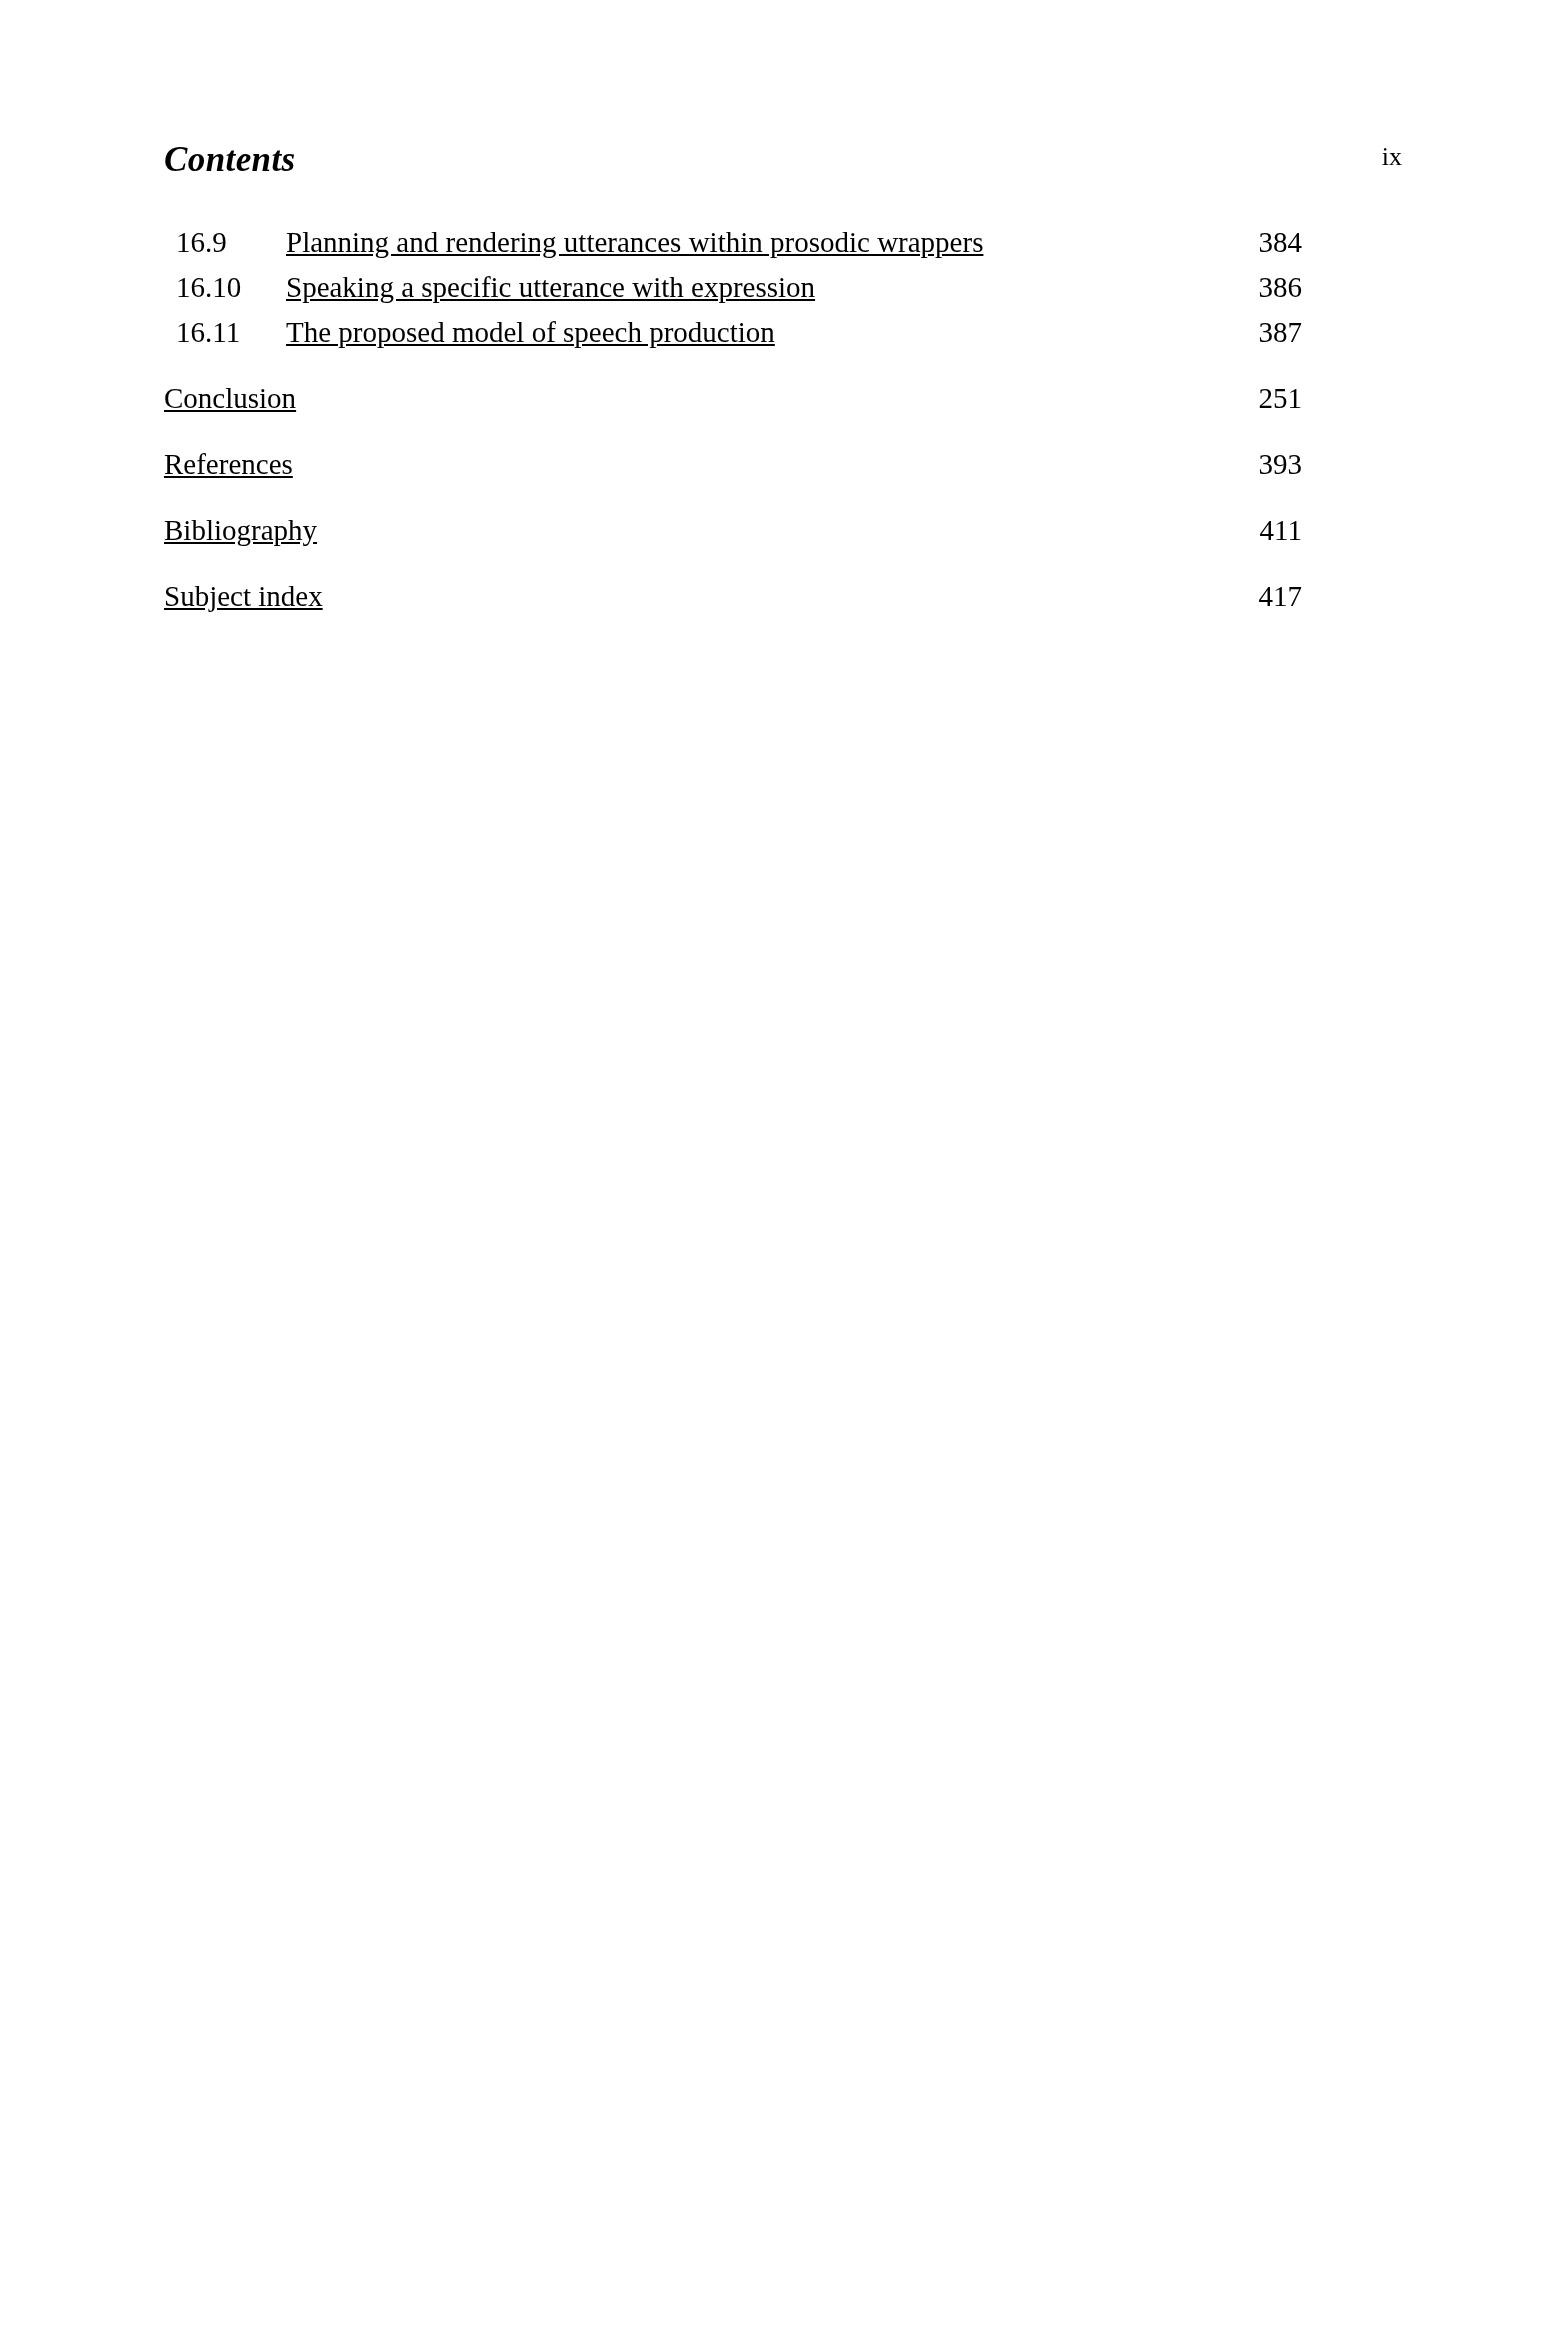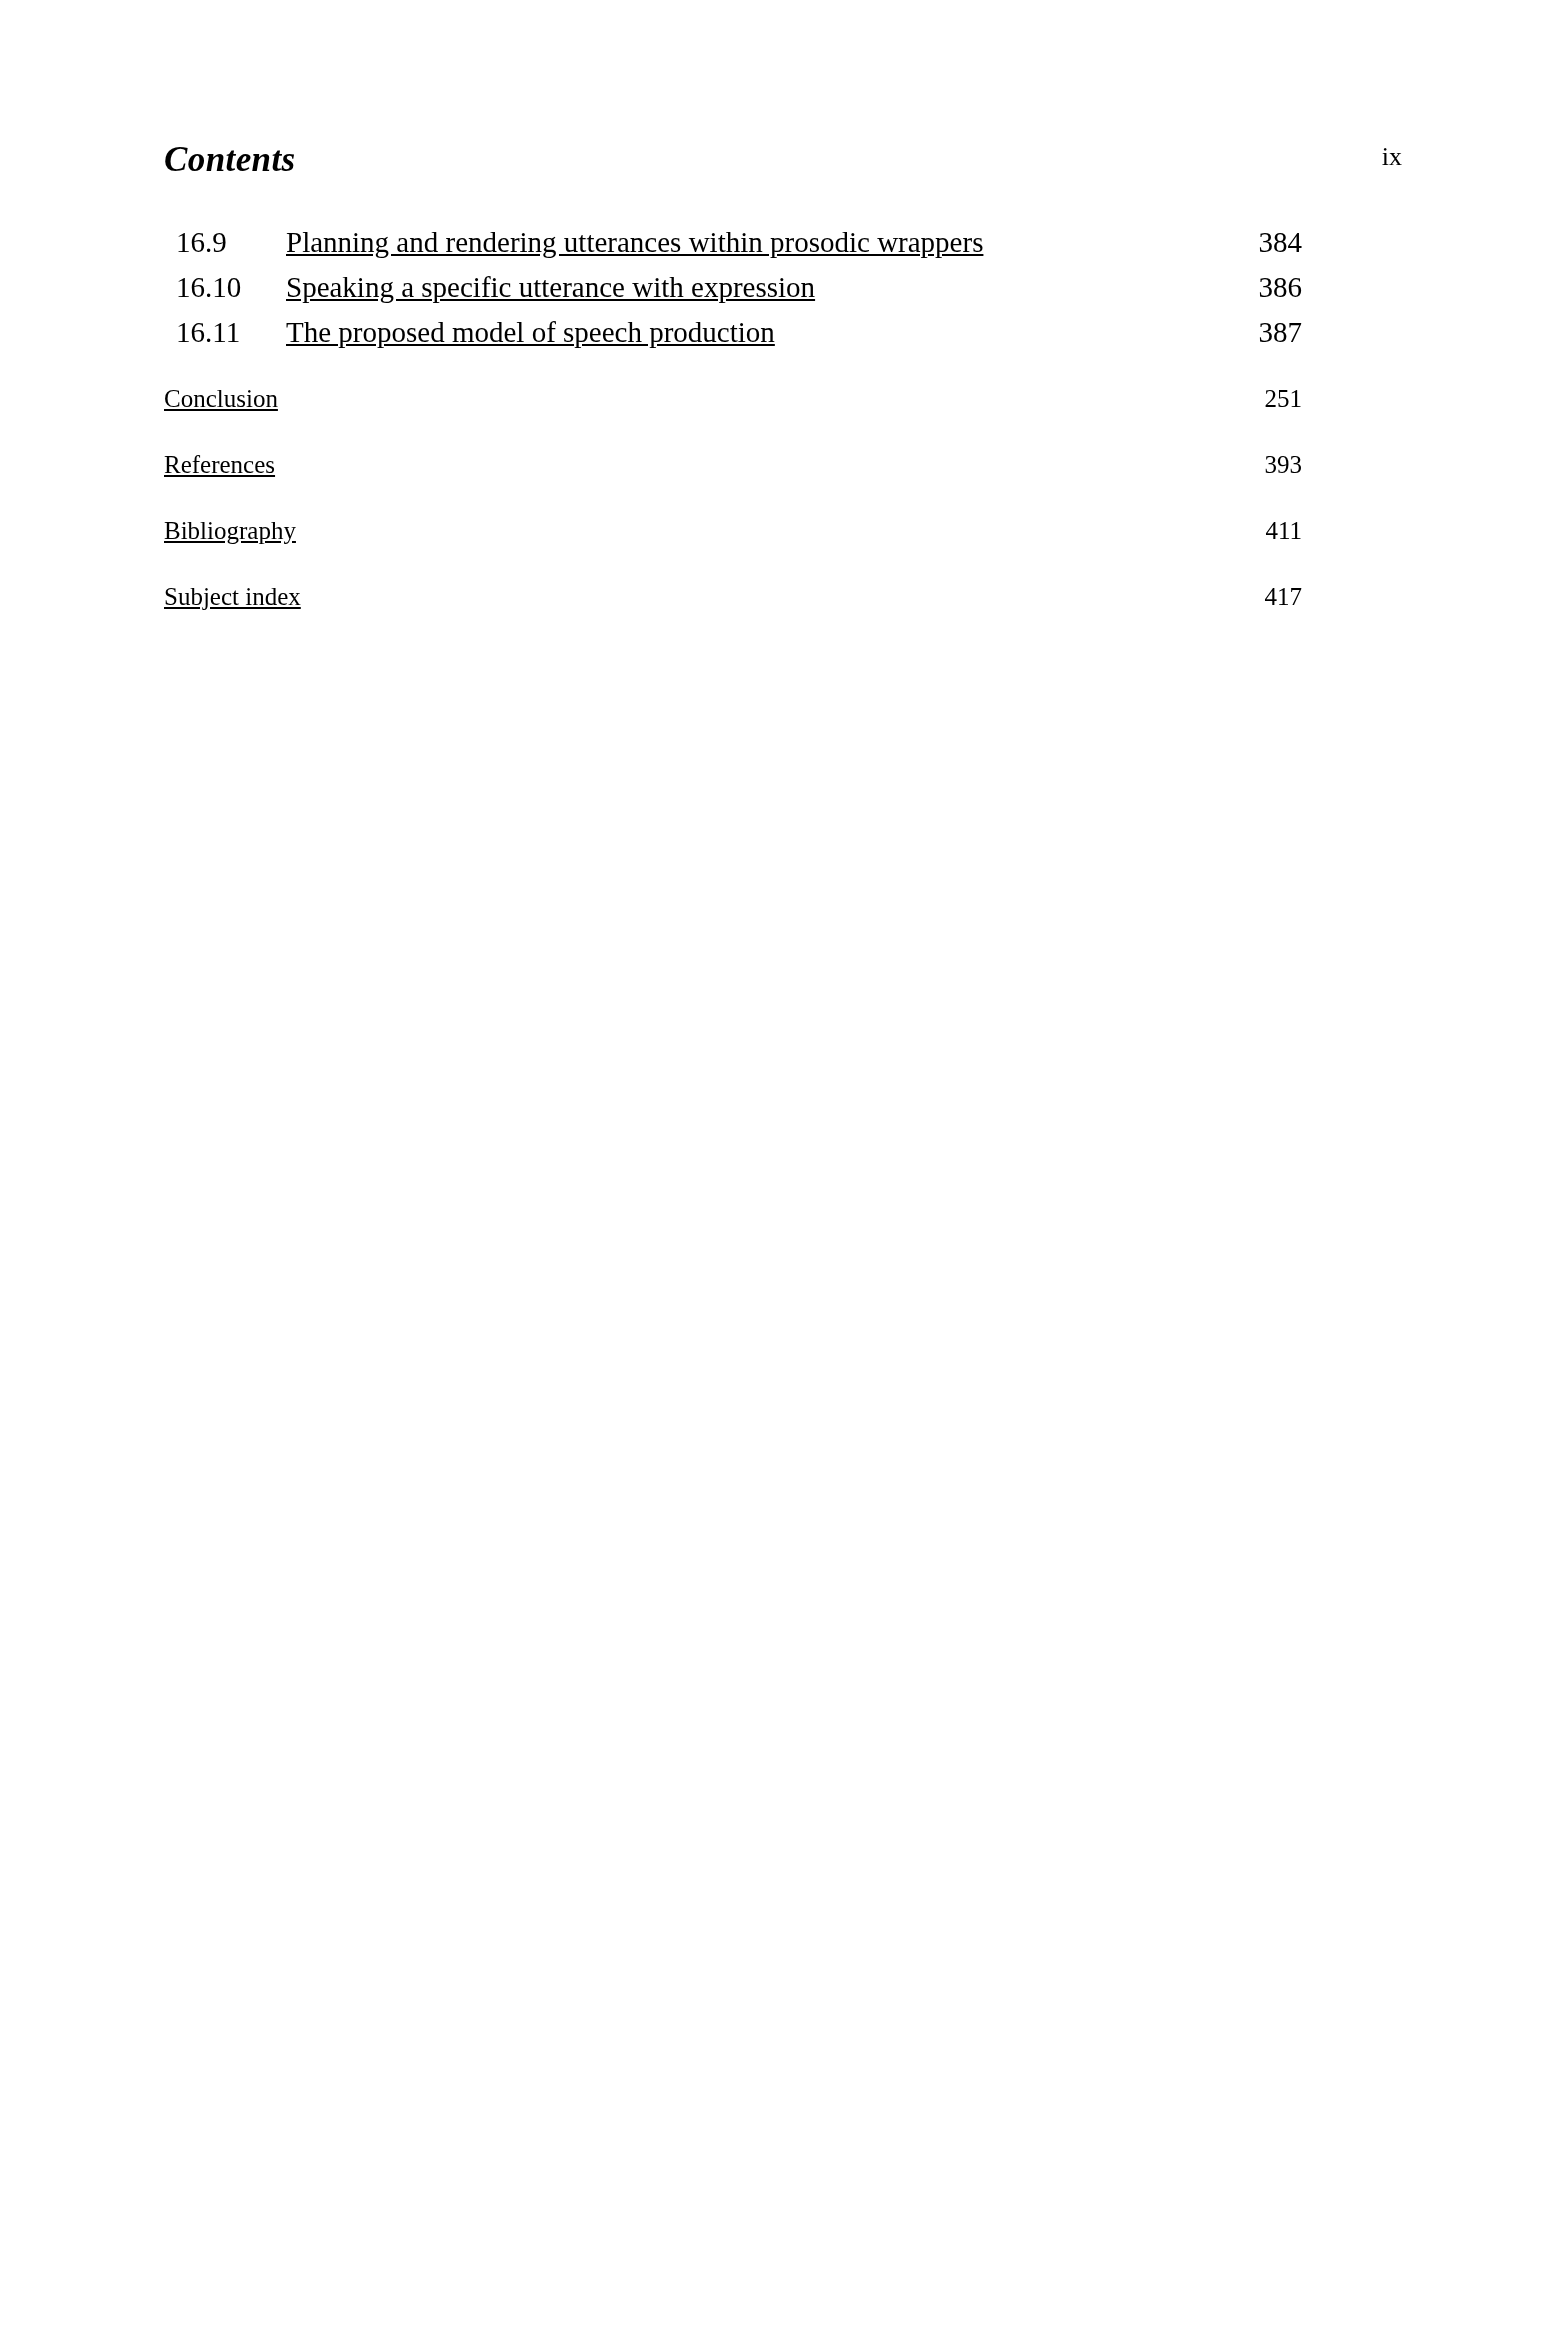--- a/index.html
+++ b/index.html
@@ -84,21 +84,21 @@
   .entry.two-line .page-no {
     bottom: 0;
   }
 
   .sub-group {
     margin-bottom: 0;
   }
 
   .entry.major {
     margin-top: 21px;
-    font-size: 25px;
+    font-size: 29px;
   }
   .entry.major .label {
     margin-left: 0;
   }
 </style>
 </head>
 <body>
 
 <div class="page">
 

